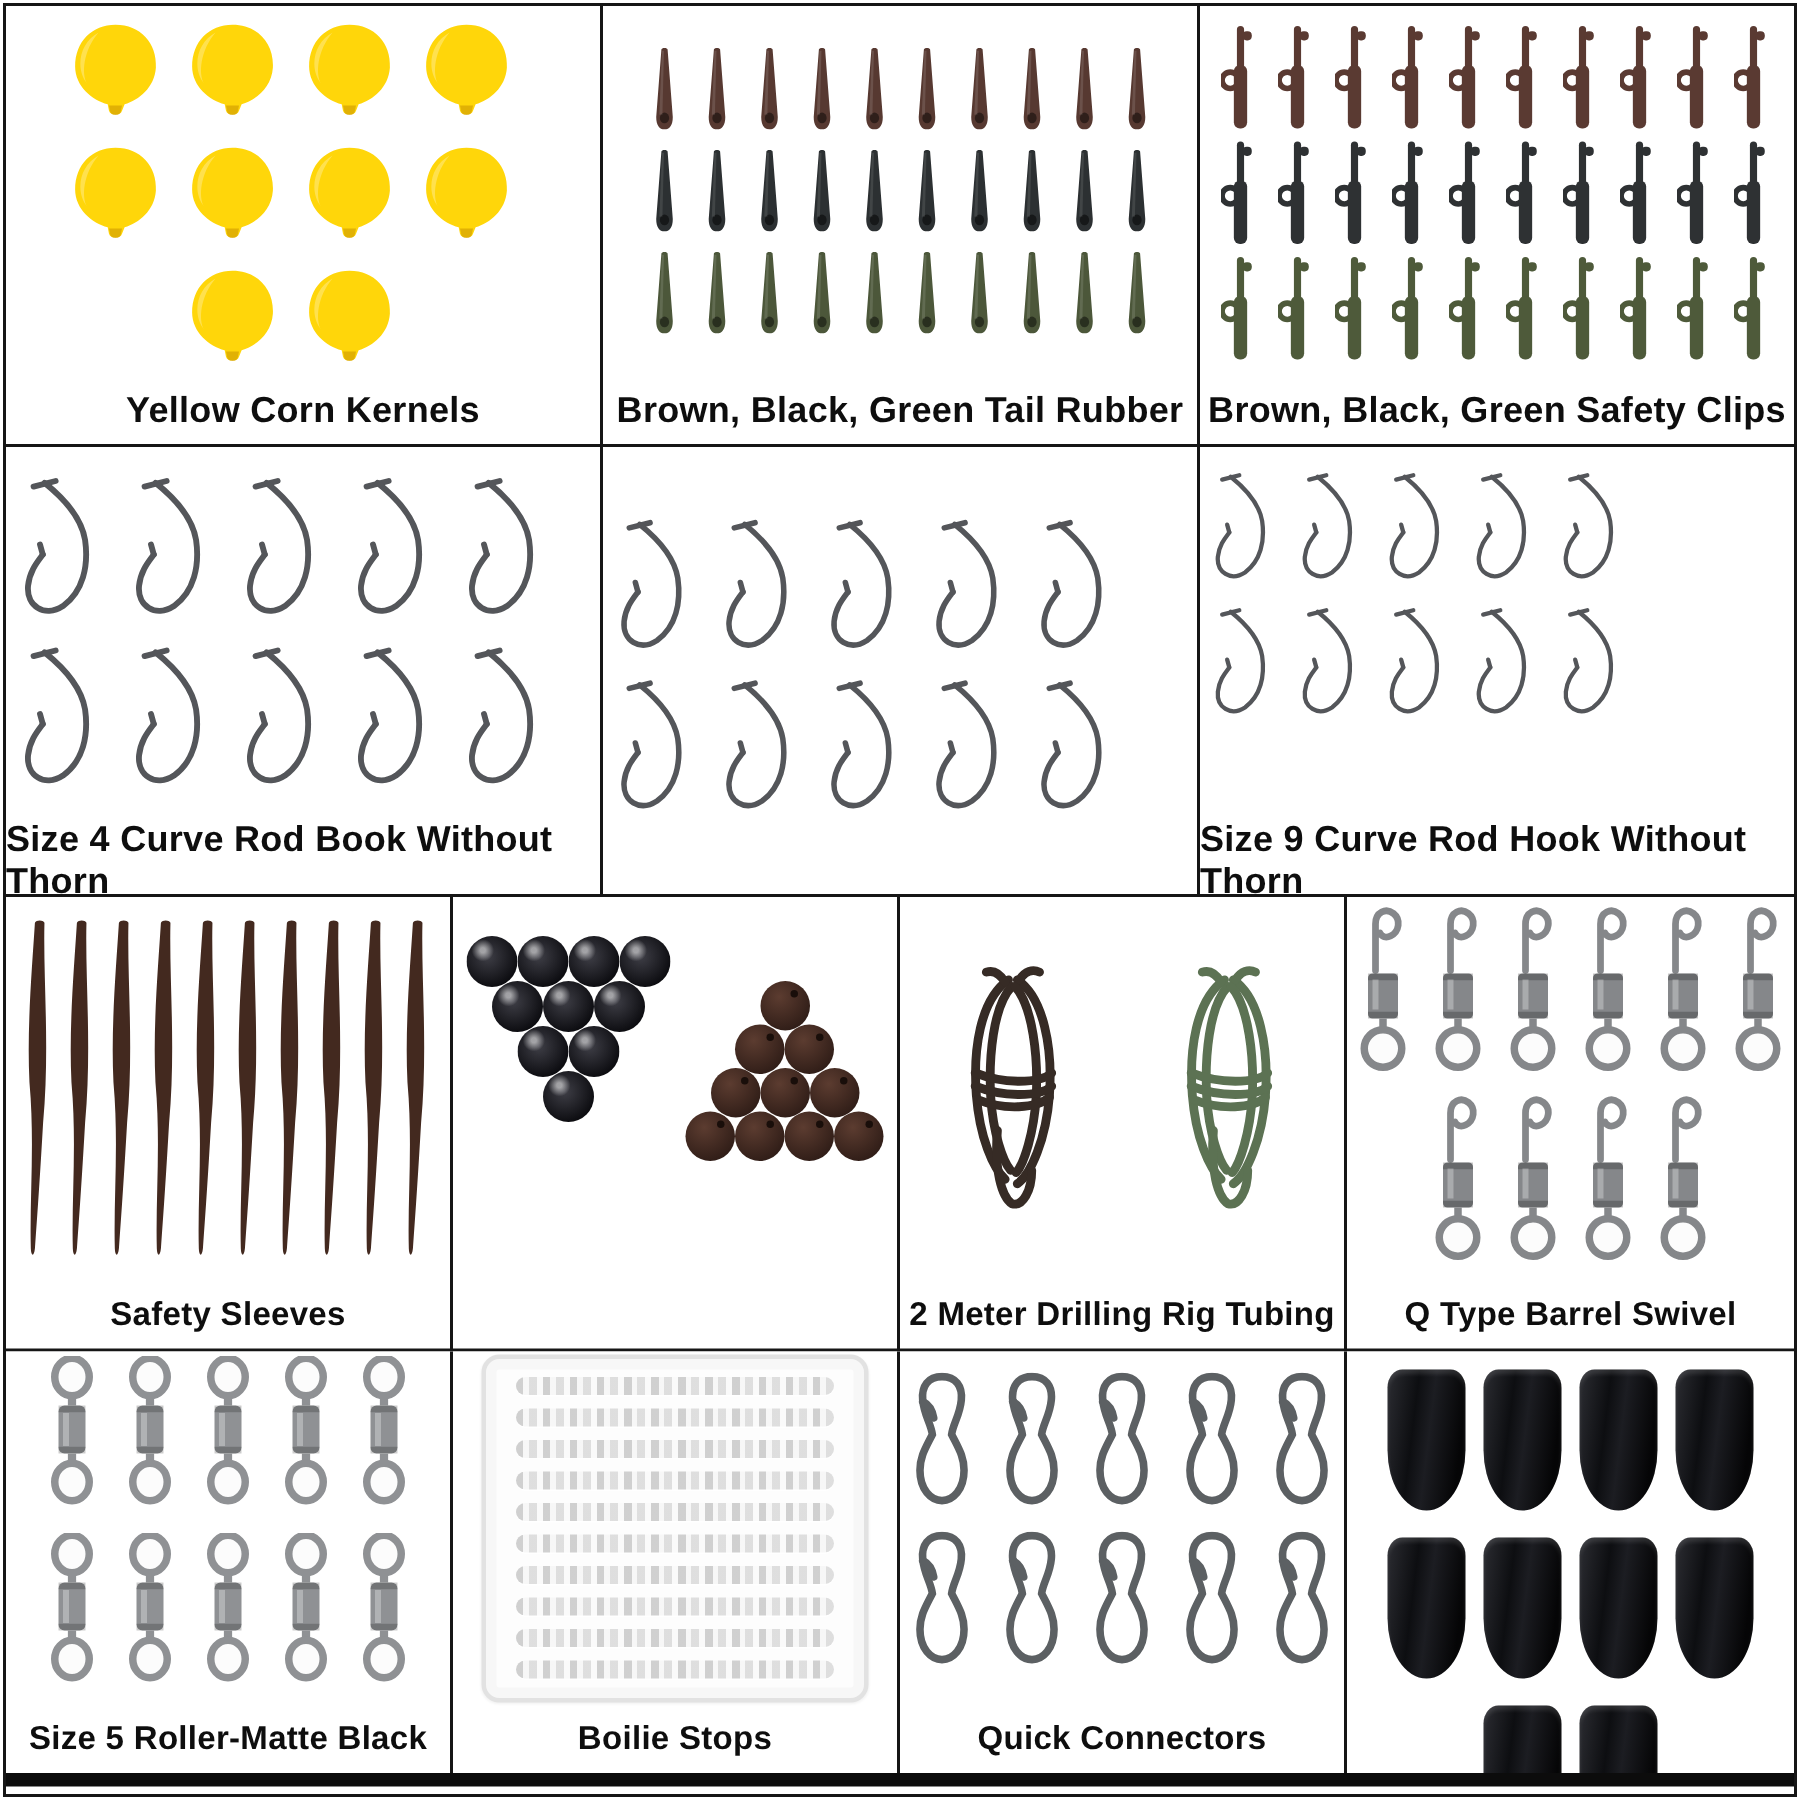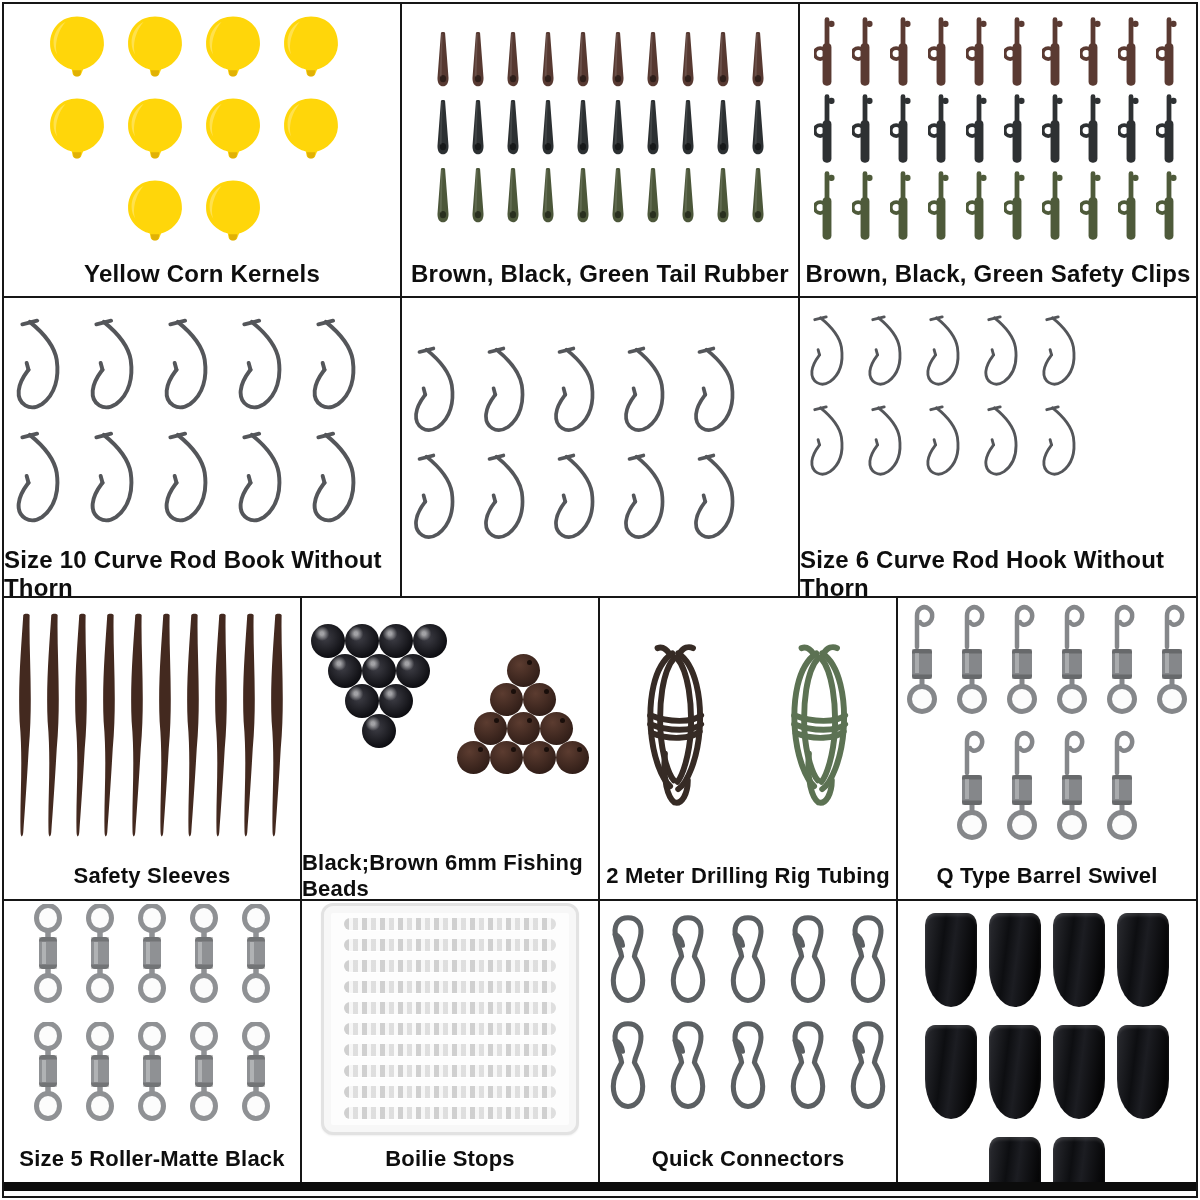--- a/index.html
+++ b/index.html
@@ -524,21 +524,21 @@
           <path d="M14,6 L26,3"></path>
           <path d="M20,4 C30,12 40,23 42,35 C44,49 41,63 30,71 C20,77.5 10,71 11,60 C11.8,52 16,47 19,43"></path>
           <path d="M19,43 L17.5,37.5"></path>
         </svg>
           <svg class="hk" viewBox="0 0 60 84" fill="none" stroke="currentColor" stroke-width="3.2" stroke-linecap="round">
           <path d="M14,6 L26,3"></path>
           <path d="M20,4 C30,12 40,23 42,35 C44,49 41,63 30,71 C20,77.5 10,71 11,60 C11.8,52 16,47 19,43"></path>
           <path d="M19,43 L17.5,37.5"></path>
         </svg>
         </div>
-      <div class="label">Size 10 Curve Rod Book Without Thorn</div>
+      <div class="label">Size 4 Curve Rod Book Without Thorn</div>
     </section>
 
     <section class="cell">
       <div class="content hook-grid hooks8" style="--c: #54565a;">
         <svg class="hk" viewBox="0 0 60 84" fill="none" stroke="currentColor" stroke-width="3.2" stroke-linecap="round">
           <path d="M14,6 L26,3"></path>
           <path d="M20,4 C30,12 40,23 42,35 C44,49 41,63 30,71 C20,77.5 10,71 11,60 C11.8,52 16,47 19,43"></path>
           <path d="M19,43 L17.5,37.5"></path>
         </svg>
       <svg class="hk" viewBox="0 0 60 84" fill="none" stroke="currentColor" stroke-width="3.2" stroke-linecap="round">
@@ -635,21 +635,21 @@
           <path d="M14,6 L26,3"></path>
           <path d="M20,4 C30,12 40,23 42,35 C44,49 41,63 30,71 C20,77.5 10,71 11,60 C11.8,52 16,47 19,43"></path>
           <path d="M19,43 L17.5,37.5"></path>
         </svg>
           <svg class="hk" viewBox="0 0 60 84" fill="none" stroke="currentColor" stroke-width="3" stroke-linecap="round">
           <path d="M14,6 L26,3"></path>
           <path d="M20,4 C30,12 40,23 42,35 C44,49 41,63 30,71 C20,77.5 10,71 11,60 C11.8,52 16,47 19,43"></path>
           <path d="M19,43 L17.5,37.5"></path>
         </svg>
         </div>
-      <div class="label">Size 6 Curve Rod Hook Without Thorn</div>
+      <div class="label">Size 9 Curve Rod Hook Without Thorn</div>
     </section>
 
   </div>
 
   <div class="grid-bottom">
 
     <section class="cell">
       <div class="content sleeve-row" style="--c: #43291f;">
         <svg class="sleeve" viewBox="0 0 22 250">
           <path fill="currentColor" d="M8,3 C9,1 14,1 15,3 C14,45 19,95 14,150 C12,185 10,215 8,242 C7.4,248 5.2,248 5,242 C4,205 8,165 4,120 C2,80 6,35 8,3 Z"></path>
@@ -721,21 +721,20 @@
               <div class="bead brown"></div>
             </div>
           <div class="pyr-row">
               <div class="bead brown"></div>
               <div class="bead brown"></div>
               <div class="bead brown"></div>
               <div class="bead brown"></div>
             </div>
         </div>
       </div>
-      <div class="label">Black;Brown 6mm Fishing Beads</div>
     </section>
 
     <section class="cell">
       <div class="content tube-wrap">
         <svg class="hank" viewBox="0 0 130 225" fill="none" stroke="currentColor" stroke-width="8" stroke-linecap="round" style="--c: #362b25;">
           <path d="M60,14 C34,32 28,78 31,118 C34,156 46,184 57,194"></path>
           <path d="M68,14 C92,30 100,76 97,118 C94,158 80,190 68,198"></path>
           <path d="M63,20 C46,38 42,84 44,120 C46,152 55,178 62,186"></path>
           <path d="M66,20 C82,38 87,84 85,120 C83,152 74,180 67,188"></path>
           <path d="M57,16 C52,8 46,5 40,7"></path>

